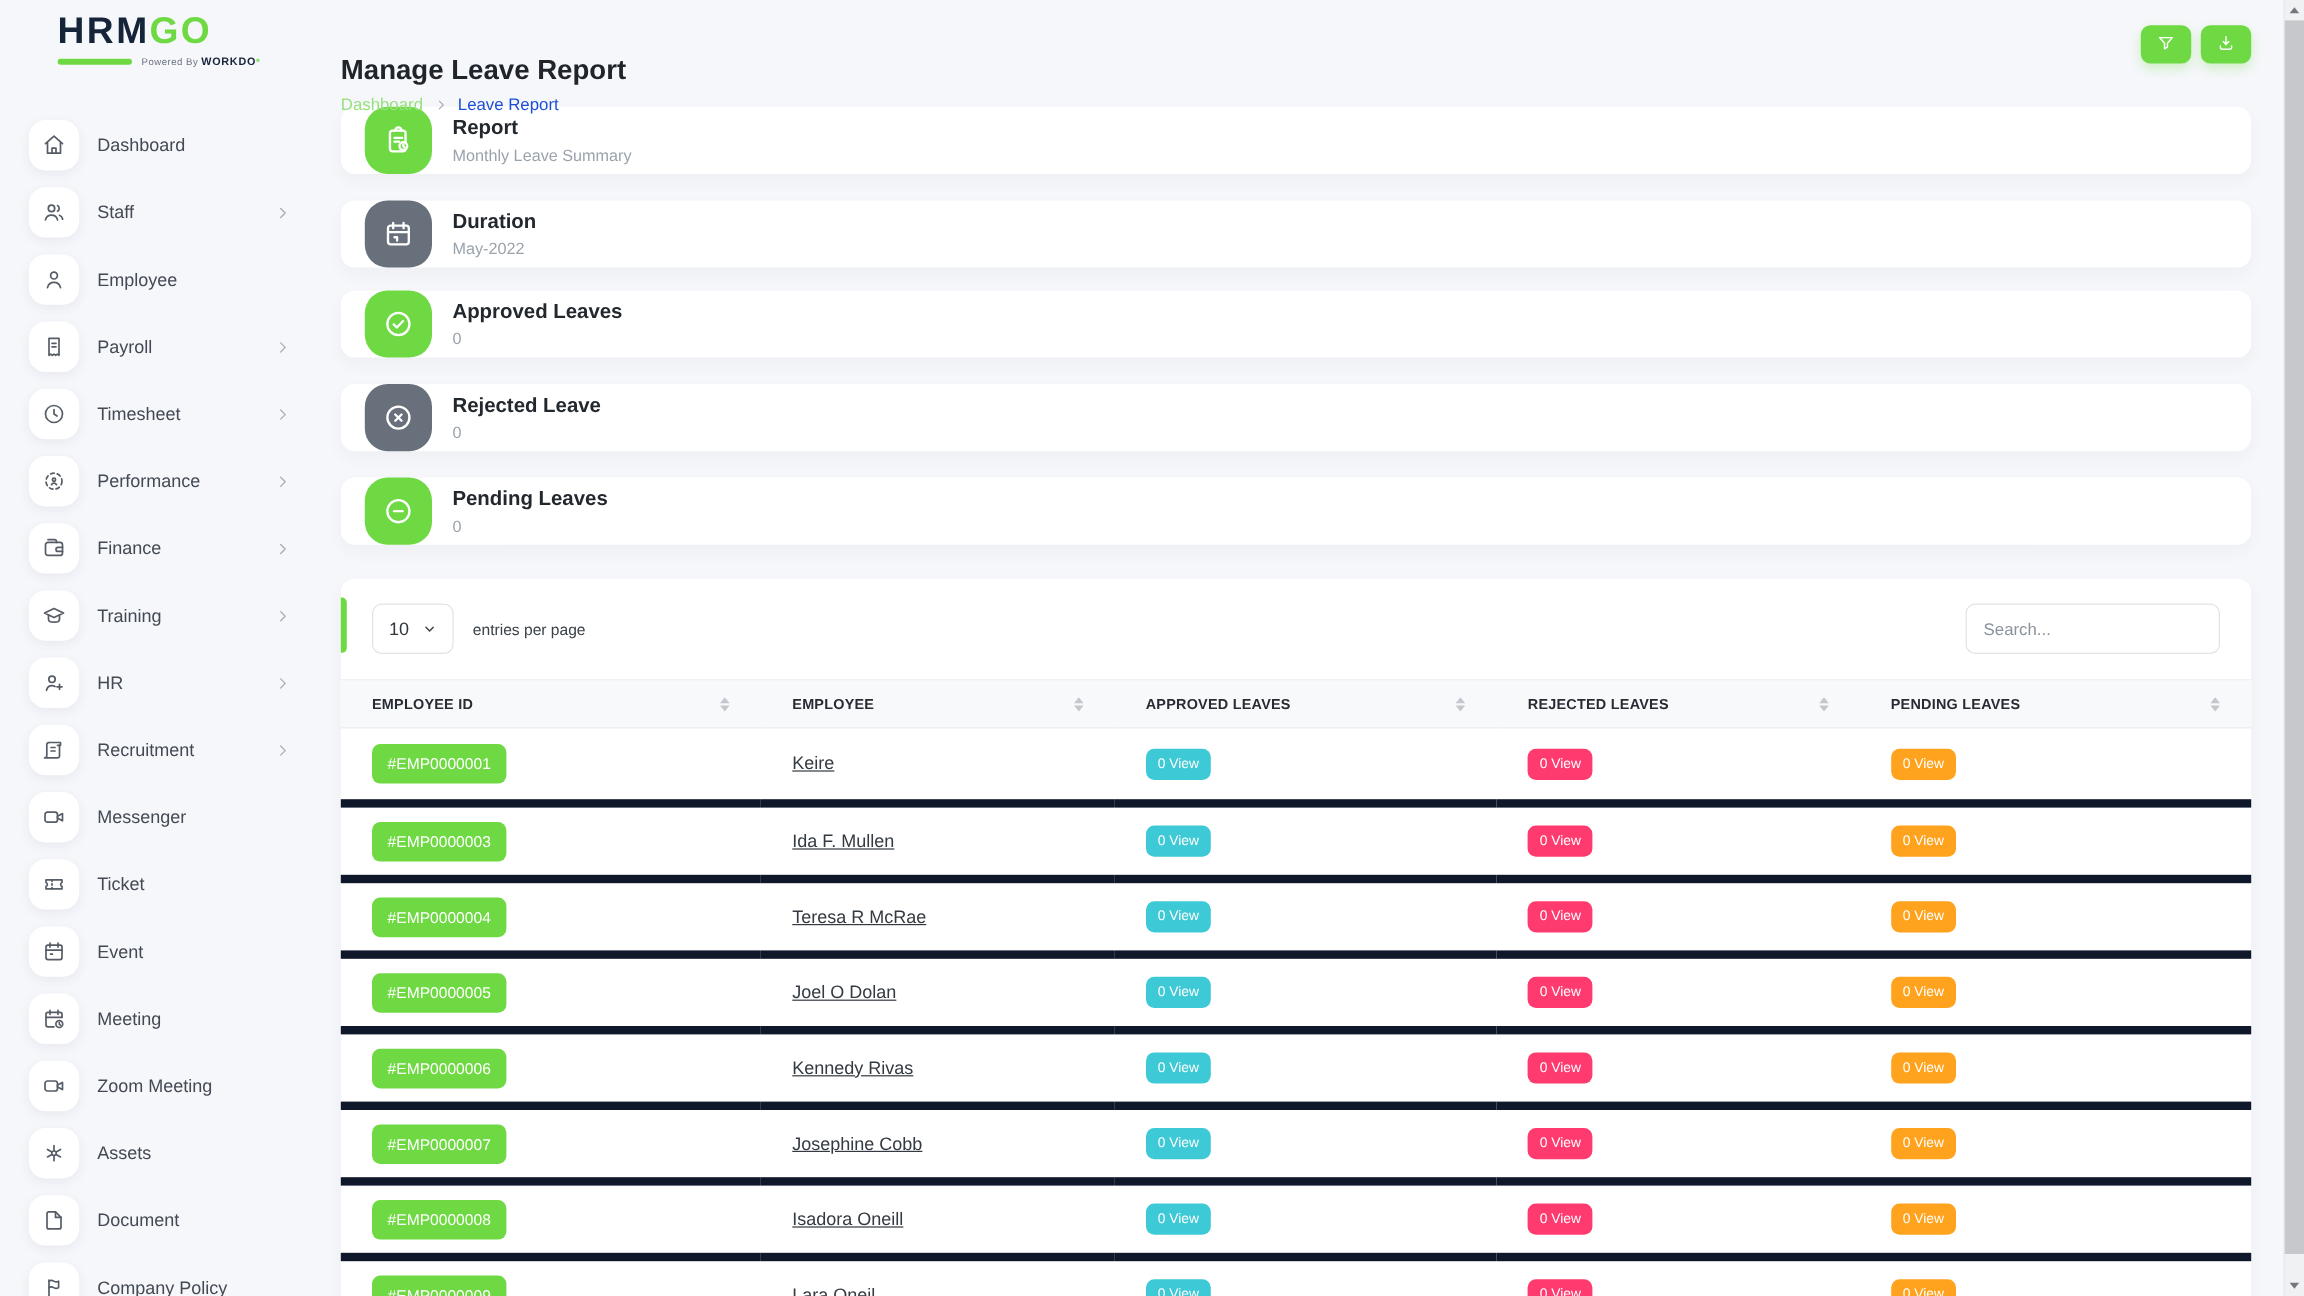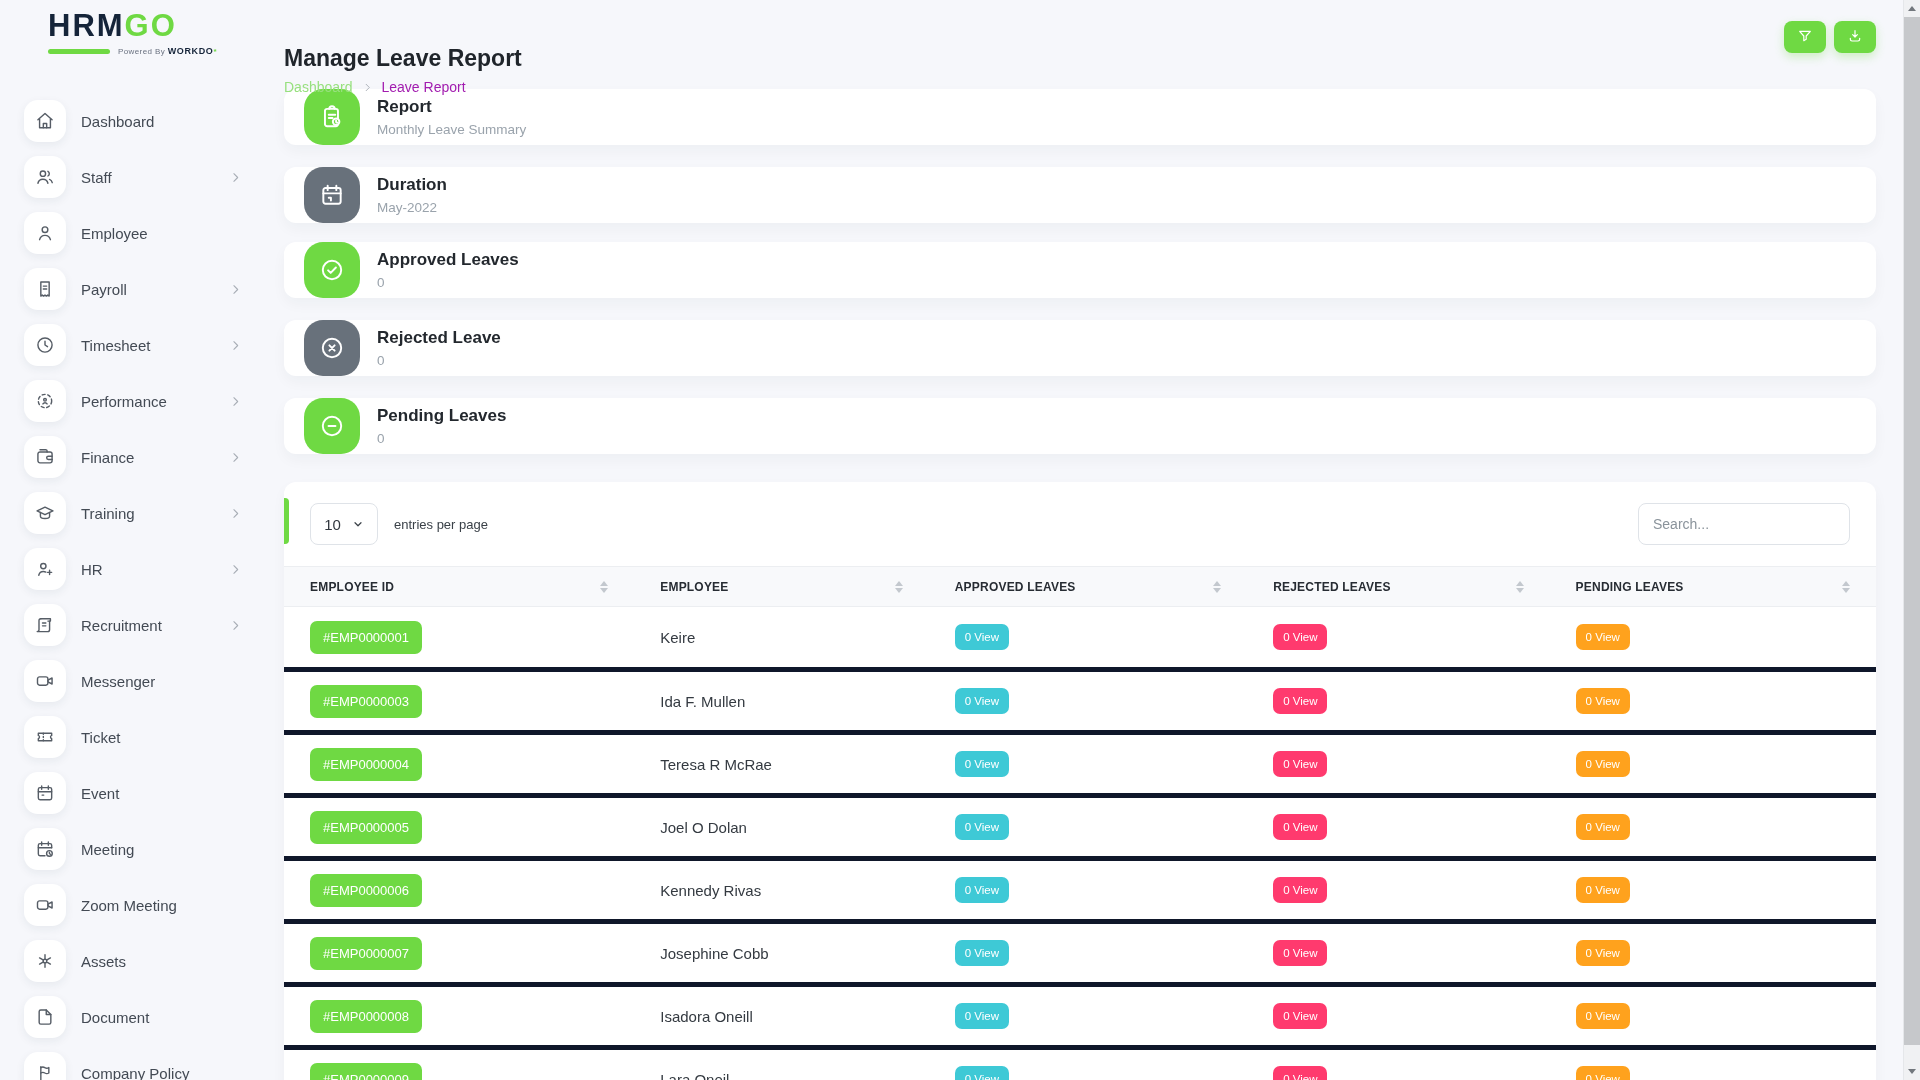--- a/index.html
+++ b/index.html
@@ -30,21 +30,21 @@
   .nav-label { margin-left:15px; font-size:15px; color:#434a54; }
   .nav-chevron { margin-left:auto; display:flex; }
 
   
   .main { position:absolute; left:284px; top:0; width:1592px; }
   .page-header { position:relative; height:89px; padding-top:17px; }
   .page-title { font-size:23px; font-weight:700; color:#20252b;margin-top:28px; }
   .breadcrumb { display:flex; align-items:center; margin-top:7px; font-size:14px; }
   .bc-link { color:#97e07e; cursor:pointer; }
   .bc-sep { margin:0 9px; display:flex; }
-  .bc-current { color:#a21caf; }
+  .bc-current { color:#1d4ed8; }
   .header-actions { position:absolute; right:0; top:21px; display:flex; gap:8px; }
   .action-btn { width:42px; height:32px; border-radius:8px; background:#6fd943; border:none; cursor:pointer;
                 display:flex; align-items:center; justify-content:center; box-shadow:0 4px 10px rgba(111,217,67,.3); }
 
   .cards-row { display:flex; gap:22px;flex-direction:column; }
   .info-card { flex:1; height:82px; background:#fff; border-radius:12px; display:flex; align-items:center;
                padding:0 20px; box-shadow:0 6px 14px rgba(30,40,60,.04); }
   .row-stats { margin-top:19px; }
   .squircle { width:56px; height:56px; border-radius:19px; display:flex; align-items:center; justify-content:center; flex:0 0 56px; }
   .sq-green { background:#6fd943; }
@@ -67,21 +67,21 @@
 
   table { width:100%; border-collapse:collapse; margin-top:16px; }
   thead tr { background:#f8f9fb; border-top:1px solid #eceef1; border-bottom:1px solid #eceef1; height:40px; }
   th { padding:1px 26px; text-align:left; }
   .th-inner { display:flex; align-items:center; justify-content:space-between; font-size:12px; font-weight:700;
               color:#272c33; text-transform:uppercase; letter-spacing:.2px; cursor:pointer; }
   .sort-icon { display:flex; flex-direction:column; gap:2px; align-items:center; }
   .tri-up { width:0; height:0; border-left:4px solid transparent; border-right:4px solid transparent; border-bottom:5px solid #c3c8ce; }
   .tri-dn { width:0; height:0; border-left:4px solid transparent; border-right:4px solid transparent; border-top:5px solid #c3c8ce; }
 
-  tbody td { height:63px; border-bottom:5px solid #0f172a; padding:0 26px; font-size:15px; color:#343a41; }
+  tbody td { height:63px; border-bottom:7px solid #0f172a; padding:0 26px; font-size:15px; color:#343a41;text-decoration:underline; }
   .badge-id { background:#6fd943; color:#fff; font-size:13px; padding:9px 13px; border-radius:7px; display:inline-block; cursor:pointer; }
   .badge-view { color:#fff; font-size:11.5px; padding:7px 10px; border-radius:7px; display:inline-block; cursor:pointer; }
   .bg-info { background:#3ec9d6; } .bg-danger { background:#ff3a6e; } .bg-warning { background:#ffa21d; }
   .table-footer { padding:26px 26px 0; font-size:15px; color:#a21caf; }
 
   
   .scrollbar { position:absolute; right:0; top:0; width:17px; height:1080px; background:#f0f1f3; border-left:1px solid #e5e7ea; }
   .sb-btn { position:absolute; left:0; width:100%; height:17px; display:flex; align-items:center; justify-content:center; }
   .sb-up { top:0; } .sb-down { bottom:0; }
   .sb-tri-up { width:0; height:0; border-left:4px solid transparent; border-right:4px solid transparent; border-bottom:5px solid #72777d; }

